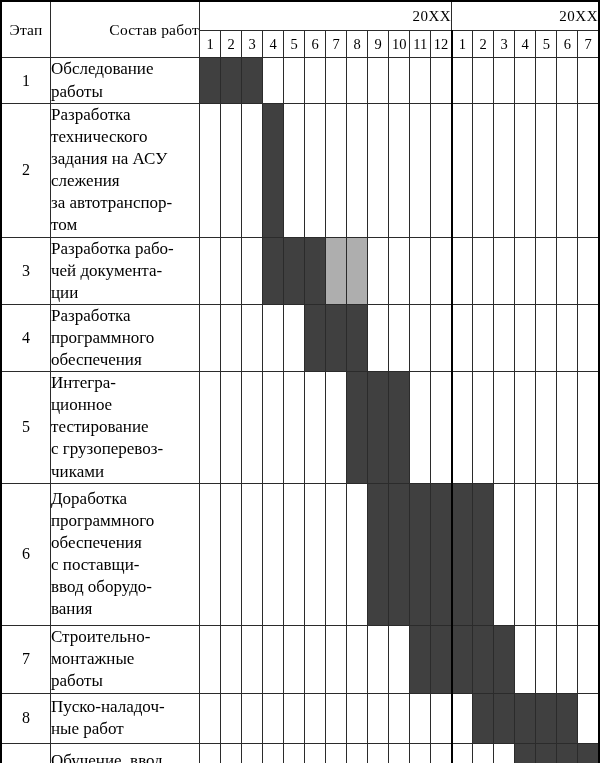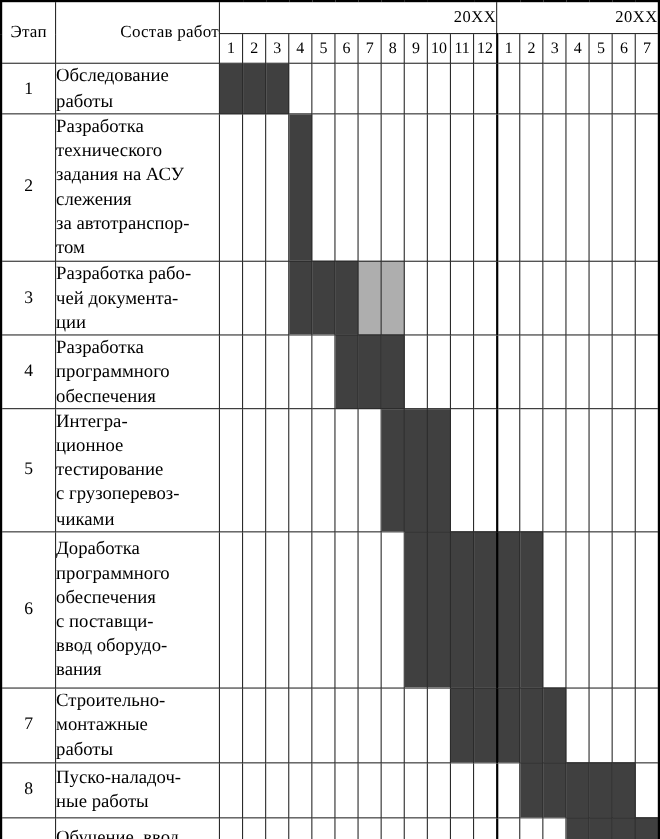--- a/index.html
+++ b/index.html
@@ -337,21 +337,21 @@
           <td class="cell fill-dark"></td>
           <td class="cell"></td>
           <td class="cell"></td>
           <td class="cell"></td>
           <td class="cell last"></td>
         </tr>
         <tr style="height: 50px;">
           <td class="stage-num">8</td>
           <td class="works">
             <span class="wl">Пуско-наладоч-</span>
-            <span class="wl">ные работы</span>
+            <span class="wl">ные работ</span>
           </td>
           <td class="cell"></td>
           <td class="cell"></td>
           <td class="cell"></td>
           <td class="cell"></td>
           <td class="cell"></td>
           <td class="cell"></td>
           <td class="cell"></td>
           <td class="cell"></td>
           <td class="cell"></td>

